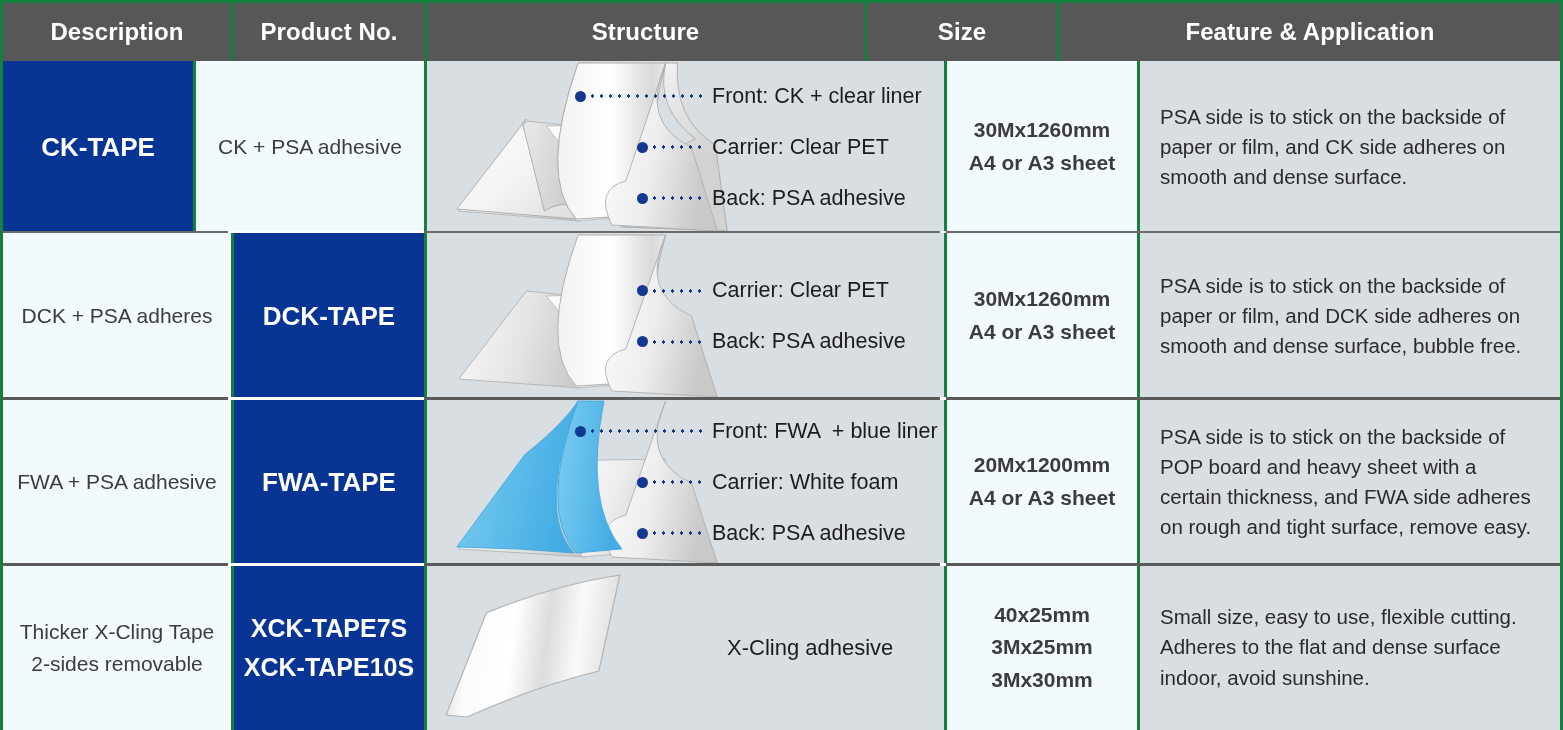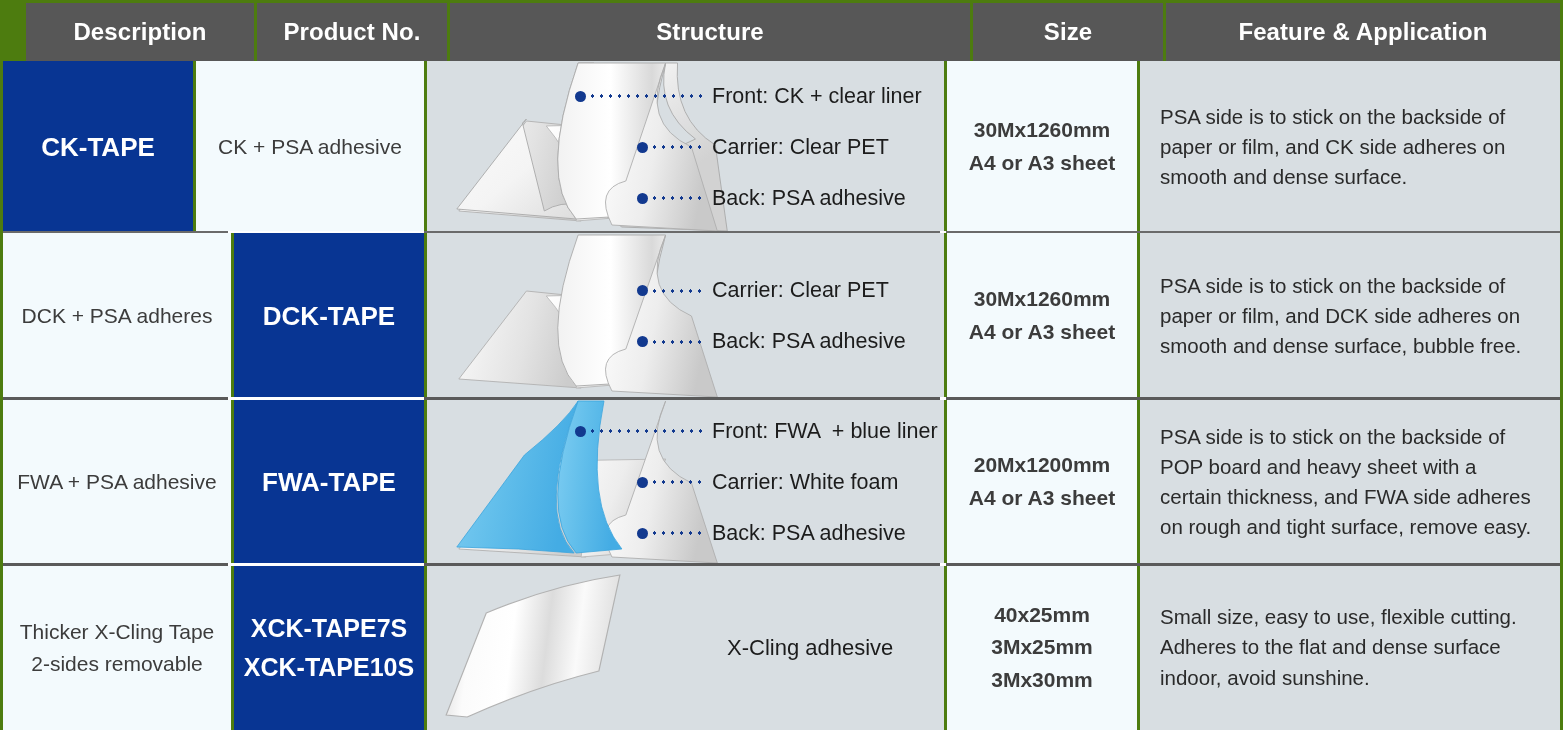--- a/index.html
+++ b/index.html
@@ -9,22 +9,21 @@
     height: 730px;
     background: #ffffff;
     font-family: "Liberation Sans", sans-serif;
     overflow: hidden;
   }
 
   #table {
     width: 1563px;
     height: 730px;
     position: relative;
-    background: #4d7c0f;
-    padding-left: 23px;
+    background: #15803d;
   }
 
   
   .header-row {
     display: flex;
     height: 61px;
     width: 100%;
     gap: 3px;
     padding: 3px 3px 0 3px;
   }
@@ -35,21 +34,21 @@
     font-weight: bold;
     display: flex;
     align-items: center;
     justify-content: center;
     letter-spacing: .1px;
   }
   .th-desc { width: 228px; }
   .th-prod { width: 190px; }
   .th-struct { flex: 1; }
   .th-size { width: 190px; }
-  .th-feat { width: 394px; }
+  .th-feat { width: 500px; }
 
   
   .body-rows {
     position: absolute;
     top: 61px; left: 0; right: 0; bottom: 0;
     display: flex;
     flex-direction: column;
   }
   .tr {
     display: flex;

